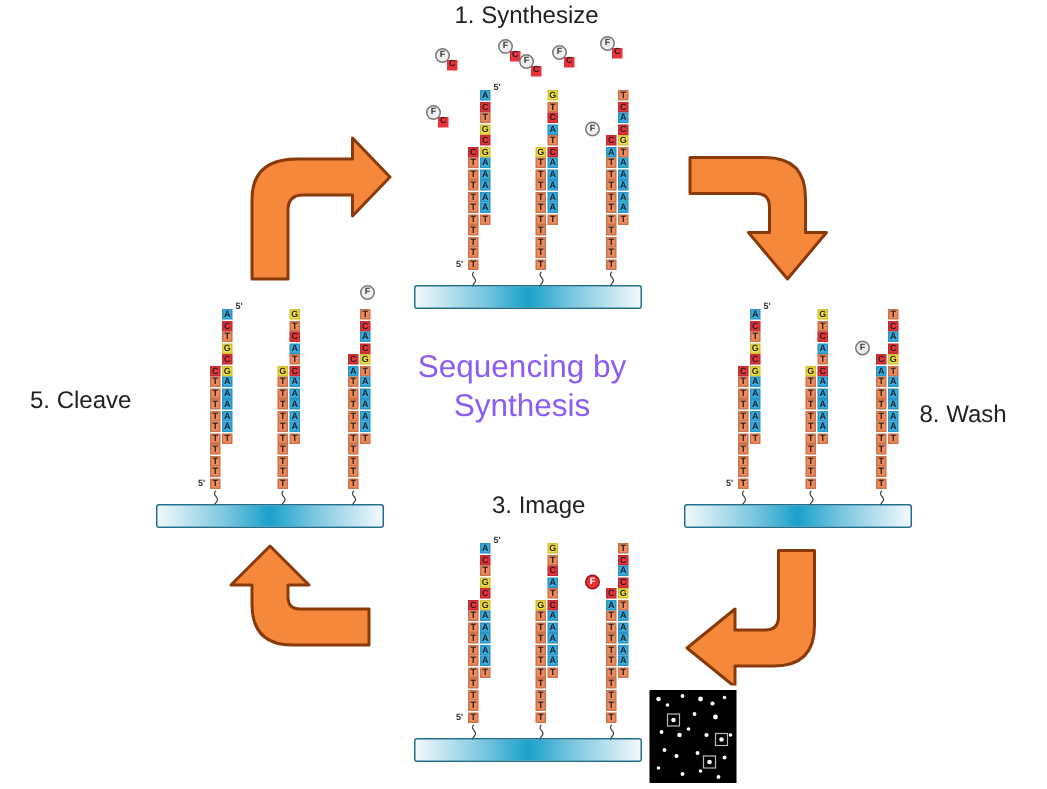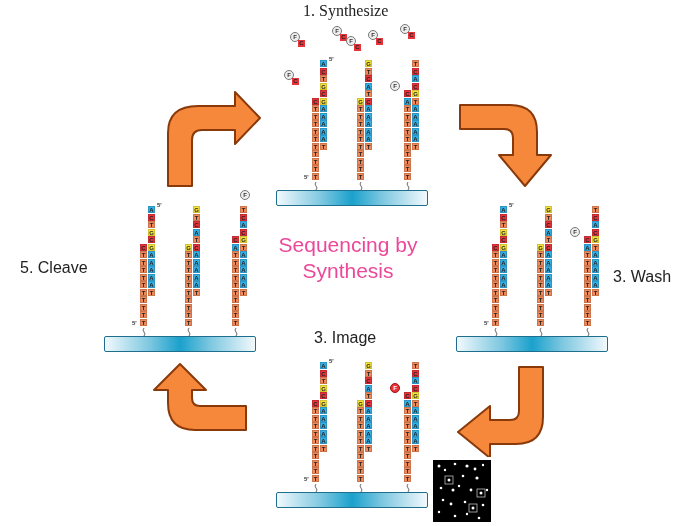--- a/index.html
+++ b/index.html
@@ -1,40 +1,40 @@
 <!DOCTYPE html>
 <html><head>
 <meta charset="utf-8">
 <style>
   html, body { margin:0; padding:0; background:#ffffff; }
   body { width:698px; height:526px; position:relative; overflow:hidden; font-family:"Liberation Sans", sans-serif; }
   .label { position:absolute; font-size:16px; color:#222; white-space:nowrap; }
-  .title { position:absolute; color:#ec4899; font-size:21px; text-align:center; line-height:26px; width:200px; }
+  .title { position:absolute; color:#8b5cf6; font-size:21px; text-align:center; line-height:26px; width:200px; }
   .panel { position:absolute; width:160px; height:180px; }
   .base { position:absolute; width:7px; height:7px; font-size:6px; line-height:7px; text-align:center; font-weight:bold; color:#222; box-sizing:border-box; border:0.5px solid rgba(0,0,0,0.15); }
   .b-T { background:#f08a5a; }
   .b-A { background:#35b0e6; }
   .b-C { background:#e8333a; }
   .b-G { background:#f7e33a; }
   .slide { position:absolute; height:14px; border:1px solid #1e6f8e; border-radius:2px;
            background:linear-gradient(90deg,#f2f9fc 0%,#7cc7e0 30%,#1aa1cc 50%,#7cc7e0 70%,#f2f9fc 100%); }
   .tether { position:absolute; width:3px; height:12px; }
   .prime { position:absolute; font-size:6px; color:#333; font-weight:bold; }
   .fcircle { position:absolute; width:8px; height:8px; border-radius:50%; border:1px solid #777; background:#eee; font-size:6px; line-height:8px; text-align:center; color:#333; font-weight:bold; }
   .fcircle.red { background:#e8333a; border-color:#a01010; color:#fff; }
   .ncube { position:absolute; width:7px; height:7px; background:#e8333a; font-size:6px; line-height:7px; text-align:center; color:#222; font-weight:bold; }
   .arrow { position:absolute; }
   .micro { position:absolute; left:433px; top:460px; width:58px; height:62px; background:#000; }
 </style>
 </head>
 <body>
 
-<div class="label" style="left:303px; top:2px;font-family:Liberation Serif, serif;">1. Synthesize</div>
-<div class="label" style="left:613px; top:268px;">3. Wash</div>
-<div class="label" style="left:314px; top:329px;">3. Image</div>
+<div class="label" style="left:303px; top:2px;">1. Synthesize</div>
+<div class="label" style="left:613px; top:268px;">8. Wash</div>
+<div class="label" style="left:328px; top:329px;">3. Image</div>
 <div class="label" style="left:20px; top:259px;">5. Cleave</div>
 
 <div class="title" style="left:238px; top:232px; width:220px;">Sequencing by Synthesis</div>
 
 <div class="panel" style="left:272px; top:50px;">
     <div class="base b-A" style="left: 48px; top: 10px;">A</div>
     <div class="base b-C" style="left: 48px; top: 17.5px;">C</div>
     <div class="base b-T" style="left: 48px; top: 25px;">T</div>
     <div class="base b-G" style="left: 48px; top: 32.5px;">G</div>
     <div class="base b-C" style="left: 48px; top: 40px;">C</div>

